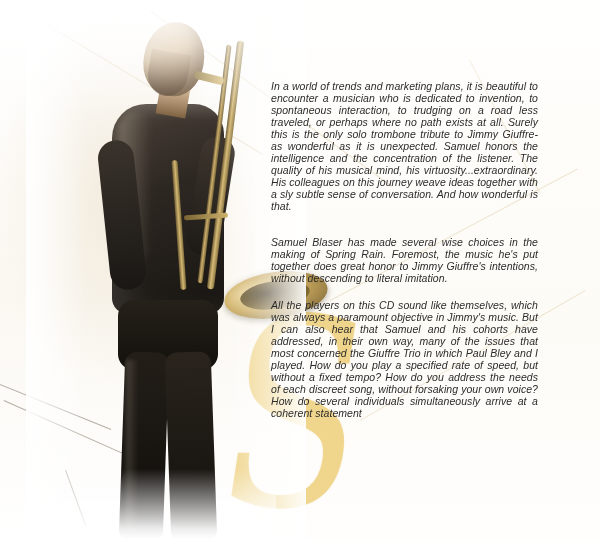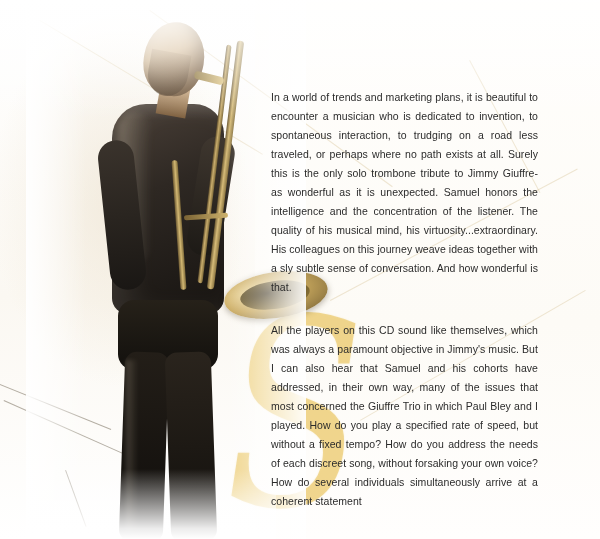--- a/index.html
+++ b/index.html
@@ -243,24 +243,25 @@
   
   .text-col {
     position: absolute;
     left: 271px;
     top: 80px;
     width: 267px;
   }
   .para {
     color: #2b2b2b;
     font-size: 10.5px;
-    line-height: 19px;
+    line-height: 12px;
     text-align: justify;
-    margin: 8px 0 13px 0;
+    margin: 0 0 13px 0;
     letter-spacing: 0.005em;
+    font-style: italic;
   }
   .para.first { margin-bottom: 24px; }
   .byline {
     color: #8a6a3a;
     font-size: 10px;
     line-height: 14px;
     margin: 0 0 54px 0;
   }
   .para.body { margin-bottom: 15px; }
 </style>
@@ -306,16 +307,17 @@
     </div>
     <div class="photo-fade-l"></div>
     <div class="photo-fade-r"></div>
     <div class="photo-fade-b"></div>
   </div>
 
   <div class="vign-top"></div>
 
   <div class="text-col">
     <p class="para first">In a  world of trends and marketing plans, it is beautiful to encounter a musician who is dedicated to invention, to spontaneous interaction, to trudging on a road less traveled, or perhaps where no path exists at all. Surely this is the only solo trombone tribute to Jimmy Giuffre- as wonderful as it is unexpected. Samuel honors the intelligence and the concentration of the listener. The quality of his musical mind, his virtuosity...extraordinary. His colleagues on this journey weave ideas together with a sly subtle sense of conversation. And how wonderful is that.</p>
+    <p class="para body">Samuel Blaser has made several wise choices in the making of Spring Rain. Foremost, the music he's put together does great honor to Jimmy Giuffre's intentions, without descending to literal imitation.</p>
     <p class="para body">All the players on this CD sound like themselves, which was always a paramount objective in Jimmy's music. But I can also hear that Samuel and his cohorts have addressed, in their own way, many of the issues that most concerned the Giuffre Trio in which Paul Bley and I played. How do you play a  specified rate of speed, but without a fixed tempo? How do you address the needs of each discreet song, without forsaking your own voice? How do several individuals simultaneously arrive at a coherent statement</p>
   </div>
 
 </div>
 
 </body></html>

